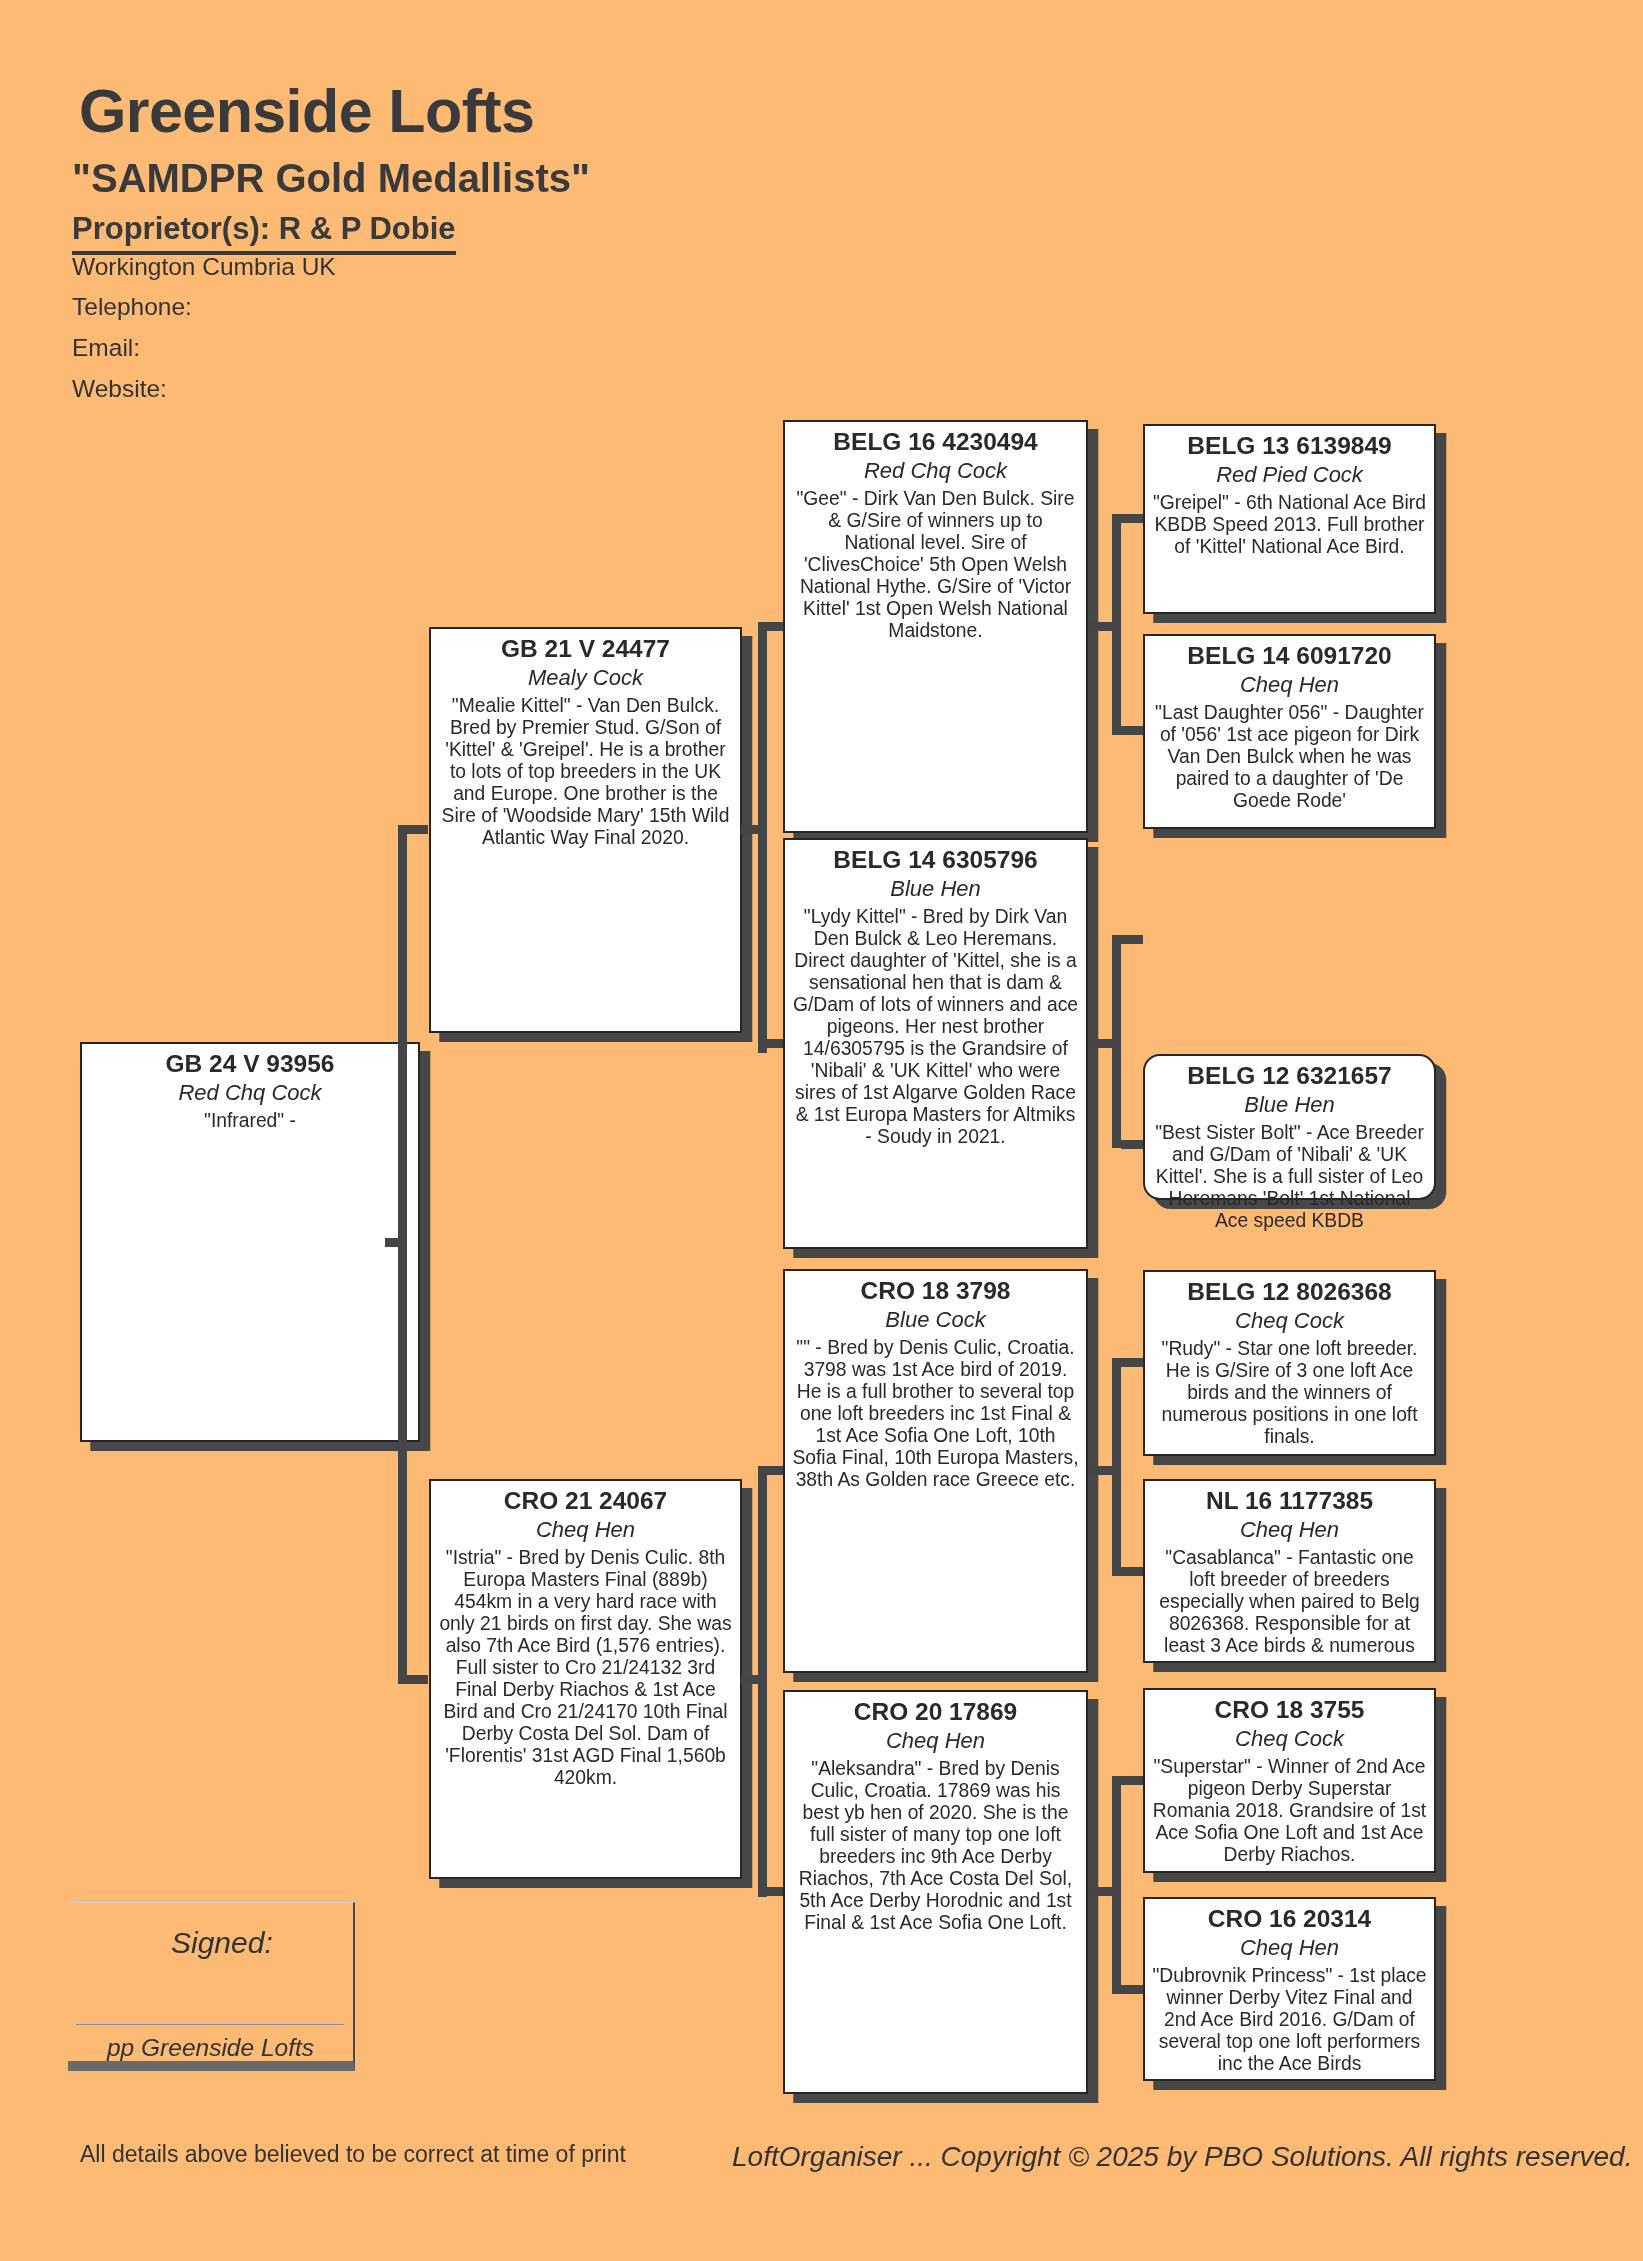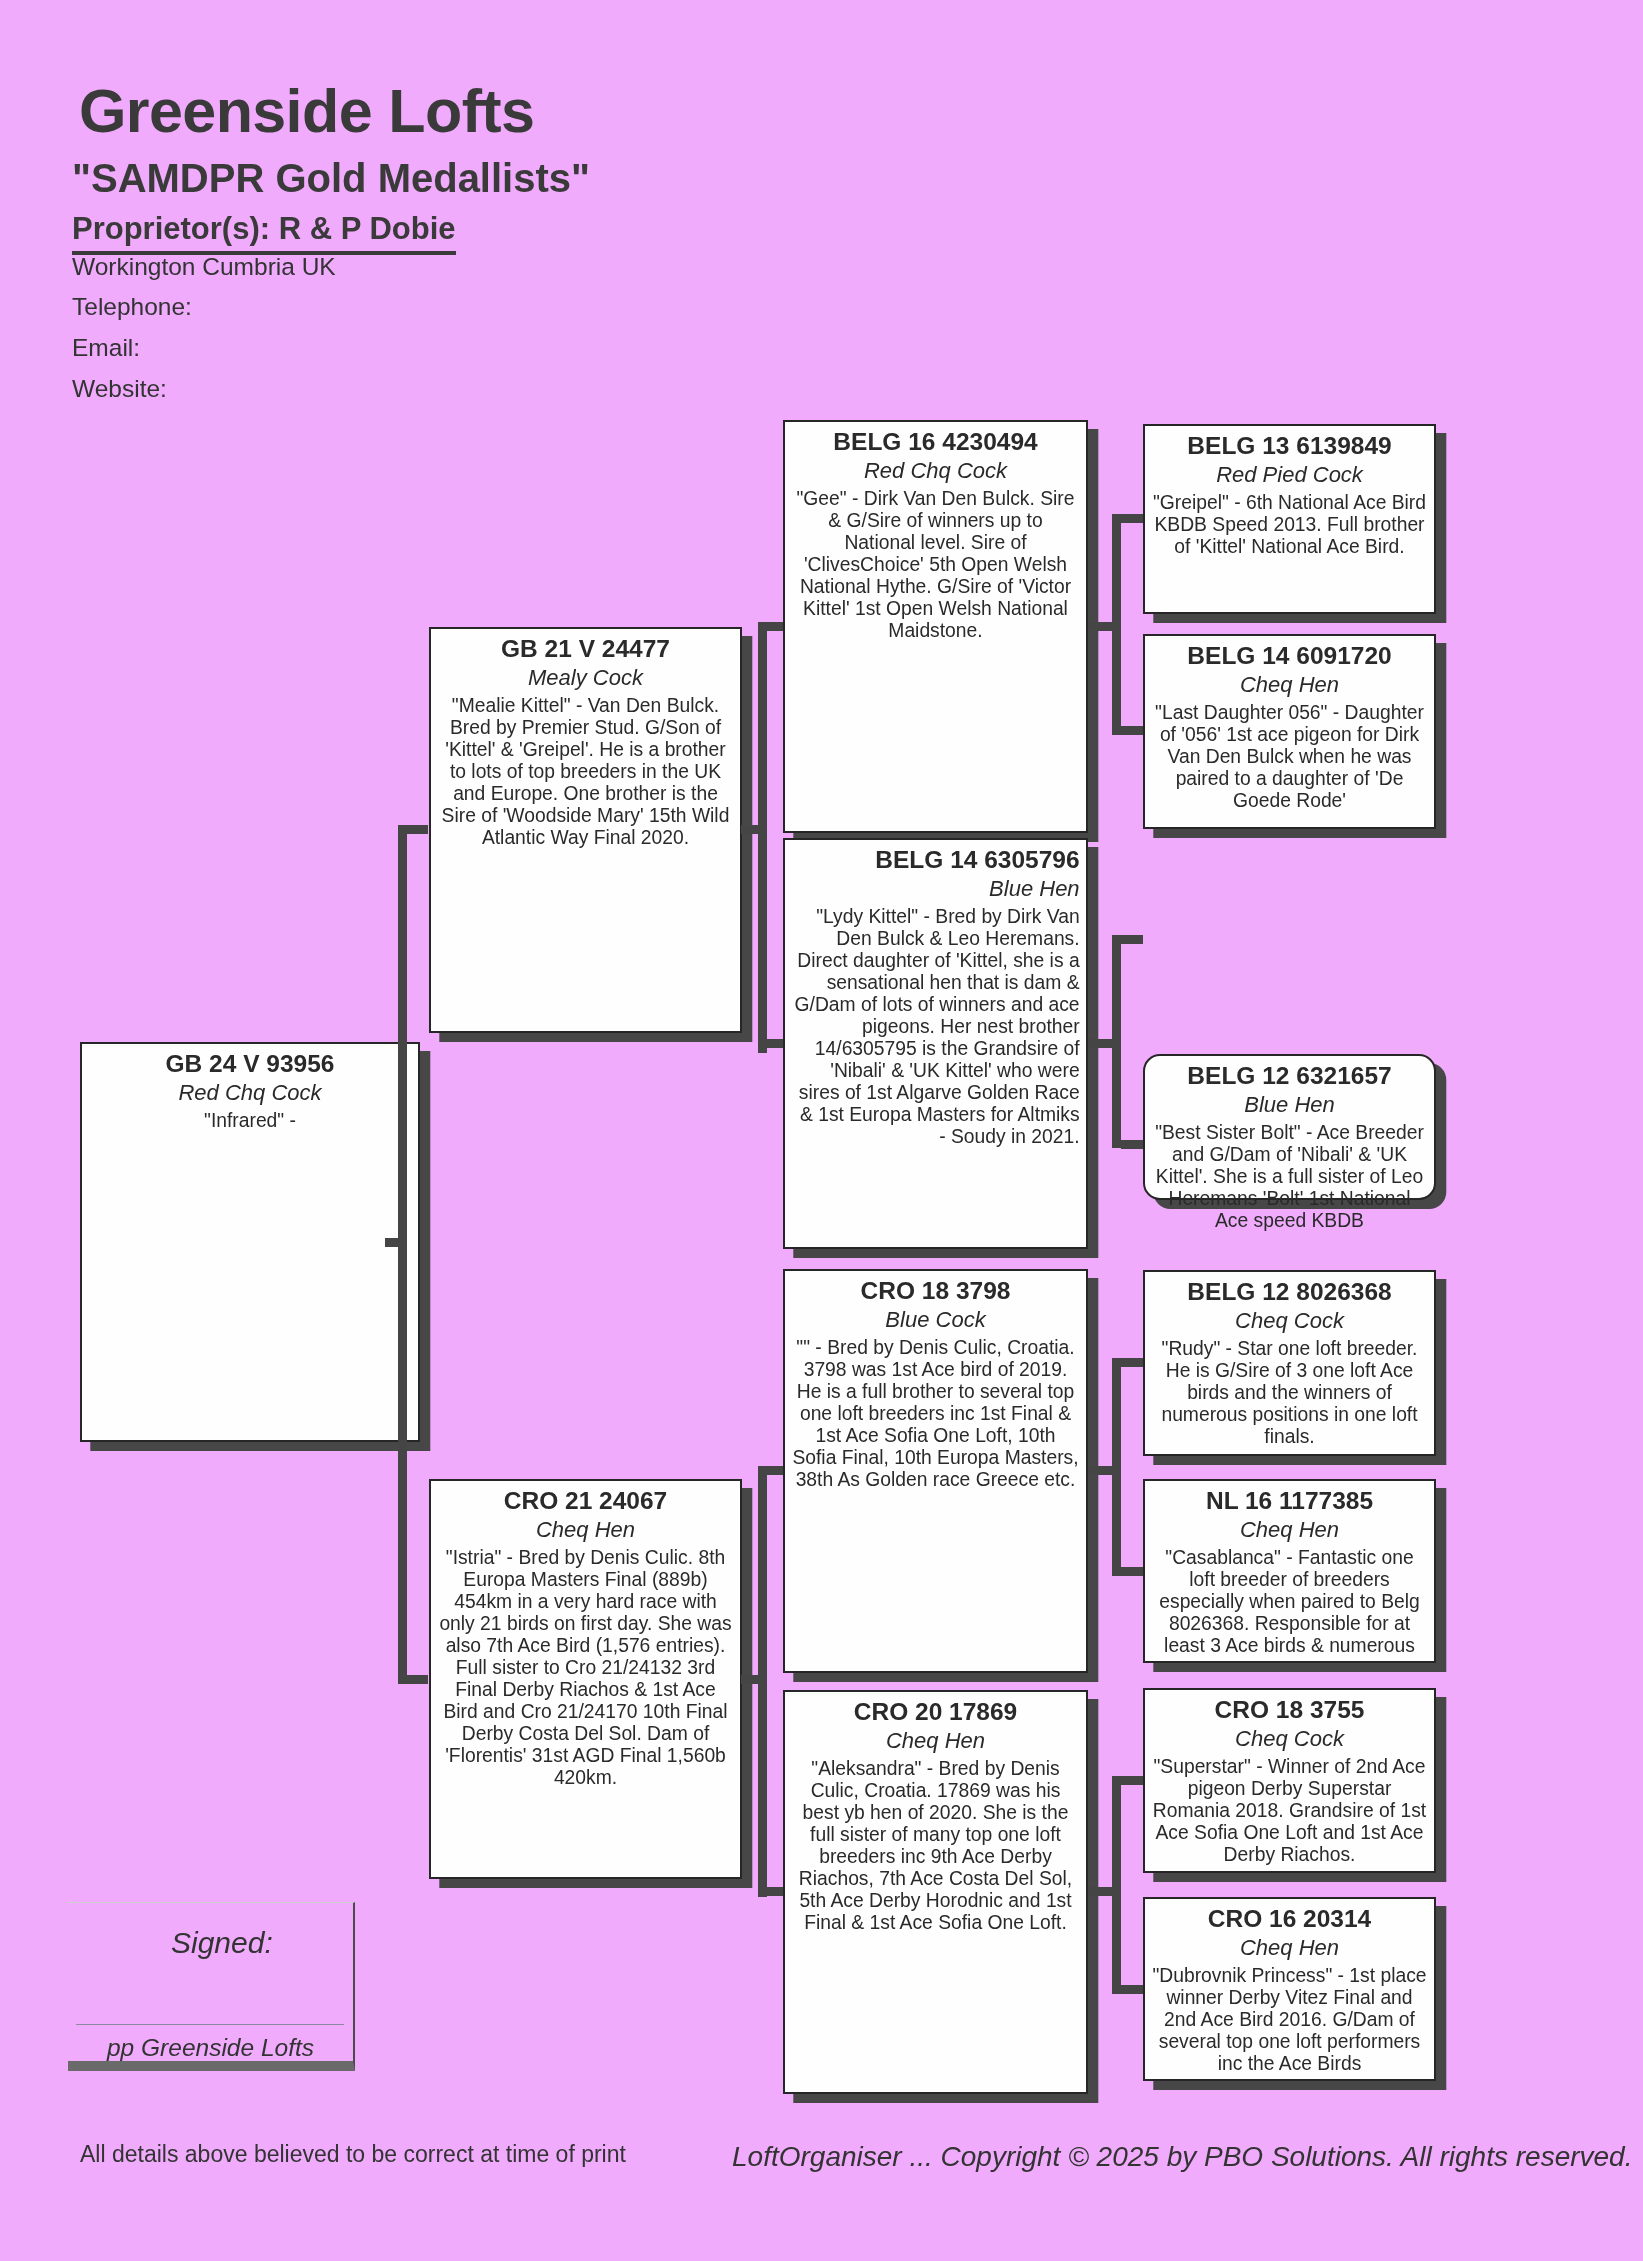--- a/index.html
+++ b/index.html
@@ -1,19 +1,19 @@
 <!DOCTYPE html>
 <html style="font-size:10.3px"><head>
 <meta charset="utf-8">
 <style>
   html,body{margin:0;padding:0;background:#e9e9e9;}
   .page{
     position:relative;
     width:1644px;height:2261px;
-    background:#f0abfc;
+    background:#fdba74;
     font-family:"Liberation Sans","DejaVu Sans",sans-serif;
     color:#262626;
     overflow:hidden;
   }
   
   .loft-title{position:absolute;left:79px;top:76px;font-size:61px;font-weight:700;letter-spacing:-0.6px;color:#3a3a3a;}
   .loft-tagline{position:absolute;left:72px;top:156px;font-size:40px;font-weight:700;color:#3a3a3a;}
   .loft-proprietor{position:absolute;left:72px;top:211px;font-size:31px;font-weight:700;color:#3a3a3a;
     border-bottom:4.5px solid #3a3a3a;padding-bottom:3.9px;}
   .contact-line{position:absolute;left:72px;font-size:24.5px;color:#333;}
@@ -71,21 +71,21 @@
     <div class="ring">CRO 21 24067</div>
     <div class="sex">Cheq Hen</div>
     <div class="desc">"Istria" - Bred by Denis Culic. 8th Europa Masters Final (889b) 454km in a very hard race with only 21 birds on first day. She was also 7th Ace Bird (1,576 entries). Full sister to Cro 21/24132 3rd Final Derby Riachos &amp; 1st Ace Bird and Cro 21/24170 10th Final Derby Costa Del Sol. Dam of 'Florentis' 31st AGD Final 1,560b 420km.</div>
   </div>
 
   <div class="pbox" style="left:783px;top:420px;width:305px;height:413px;">
     <div class="ring">BELG 16 4230494</div>
     <div class="sex">Red Chq Cock</div>
     <div class="desc">"Gee" - Dirk Van Den Bulck. Sire &amp; G/Sire of winners up to National level. Sire of 'ClivesChoice' 5th Open Welsh National Hythe. G/Sire of 'Victor Kittel' 1st Open Welsh National Maidstone.</div>
   </div>
-  <div class="pbox" style="left:783px;top:838px;width:305px;height:411px;text-align:right;">
+  <div class="pbox" style="left:783px;top:838px;width:305px;height:411px;">
     <div class="ring">BELG 14 6305796</div>
     <div class="sex">Blue Hen</div>
     <div class="desc">"Lydy Kittel" - Bred by Dirk Van Den Bulck &amp; Leo Heremans. Direct daughter of 'Kittel, she is a sensational hen that is dam &amp; G/Dam of lots of winners and ace pigeons. Her nest brother 14/6305795 is the Grandsire of 'Nibali' &amp; 'UK Kittel' who were sires of 1st Algarve Golden Race &amp; 1st Europa Masters for Altmiks - Soudy in 2021.</div>
   </div>
   <div class="pbox" style="left:783px;top:1269px;width:305px;height:404px;">
     <div class="ring">CRO 18 3798</div>
     <div class="sex">Blue Cock</div>
     <div class="desc">"" - Bred by Denis Culic, Croatia. 3798 was 1st Ace bird of 2019. He is a full brother to several top one loft breeders inc 1st Final &amp; 1st Ace Sofia One Loft, 10th Sofia Final, 10th Europa Masters, 38th As Golden race Greece etc.</div>
   </div>
   <div class="pbox" style="left:783px;top:1690px;width:305px;height:404px;">

